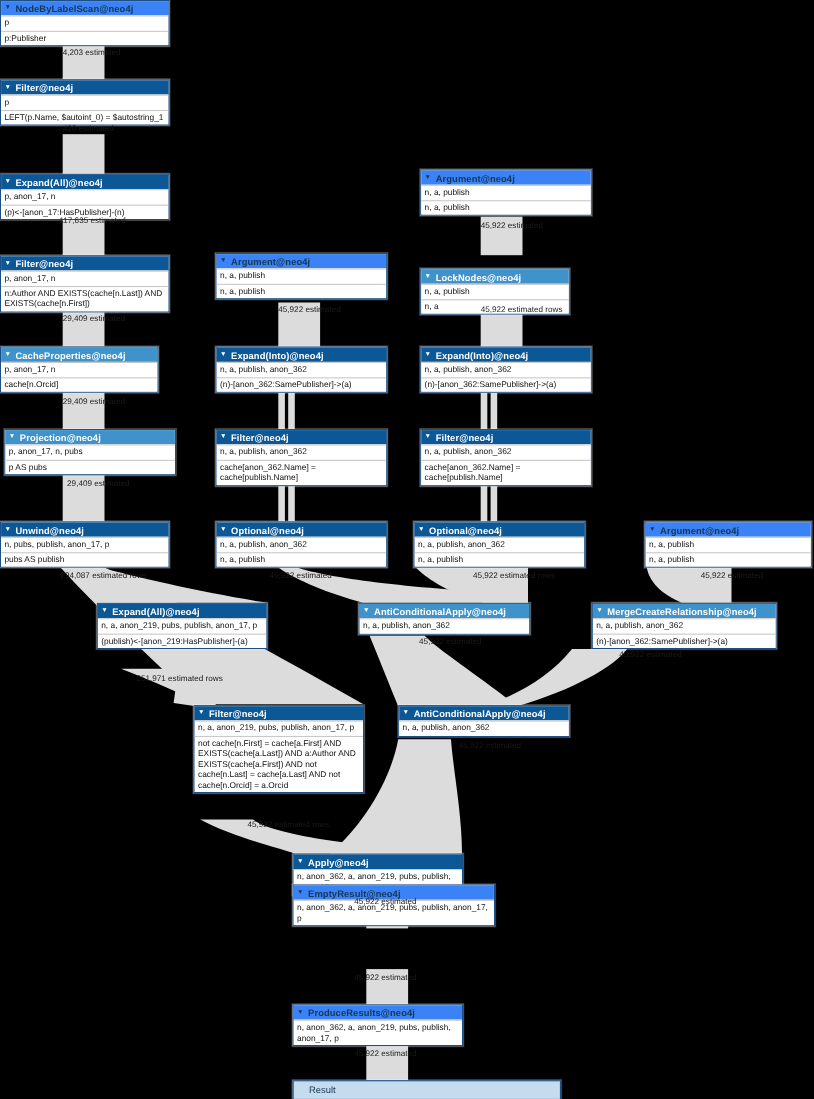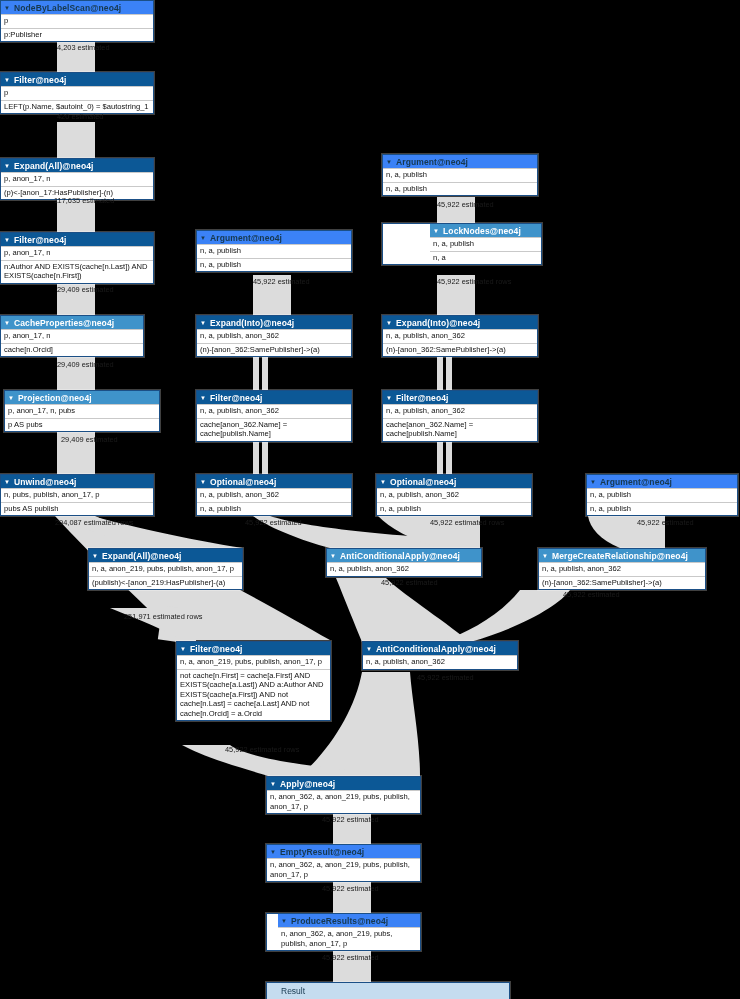--- a/index.html
+++ b/index.html
@@ -257,21 +257,21 @@
 
   <div class="op" style="left:382px; top:154px; width:156px;">
     <div class="hdr light">
       <span class="caret">▼</span>
       <span>Argument@neo4j</span>
     </div>
     <div class="row">n, a, publish</div>
     <div class="row">n, a, publish</div>
   </div>
 
-  <div class="op" style="left:382px; top:223px; width:160px;padding-left:47px;">
+  <div class="op" style="left:382px; top:244px; width:136px;">
     <div class="hdr mid">
       <span class="caret">▼</span>
       <span>LockNodes@neo4j</span>
     </div>
     <div class="row">n, a, publish</div>
     <div class="row">n, a</div>
   </div>
 
   <div class="op" style="left:382px; top:315px; width:156px;">
     <div class="hdr dark">
@@ -353,29 +353,29 @@
   </div>
 
   <div class="op" style="left:266px; top:776px; width:155px;">
     <div class="hdr dark">
       <span class="caret">▼</span>
       <span>Apply@neo4j</span>
     </div>
     <div class="row">n, anon_362, a, anon_219, pubs, publish, anon_17, p</div>
   </div>
 
-  <div class="op" style="left:266px; top:844px; width:155px;">
+  <div class="op" style="left:266px; top:804px; width:184px;">
     <div class="hdr light">
       <span class="caret">▼</span>
       <span>EmptyResult@neo4j</span>
     </div>
     <div class="row">n, anon_362, a, anon_219, pubs, publish, anon_17, p</div>
   </div>
 
-  <div class="op" style="left:266px; top:913px; width:155px;padding-left:11px;">
+  <div class="op" style="left:266px; top:913px; width:155px;">
     <div class="hdr light">
       <span class="caret">▼</span>
       <span>ProduceResults@neo4j</span>
     </div>
     <div class="row">n, anon_362, a, anon_219, pubs, publish, anon_17, p</div>
   </div>
 
   <div class="result-bar" style="left:266px; top:982px; width:244px;">Result</div>
 
   <div class="est" style="left:57px;  top:43px;">4,203 estimated</div>

